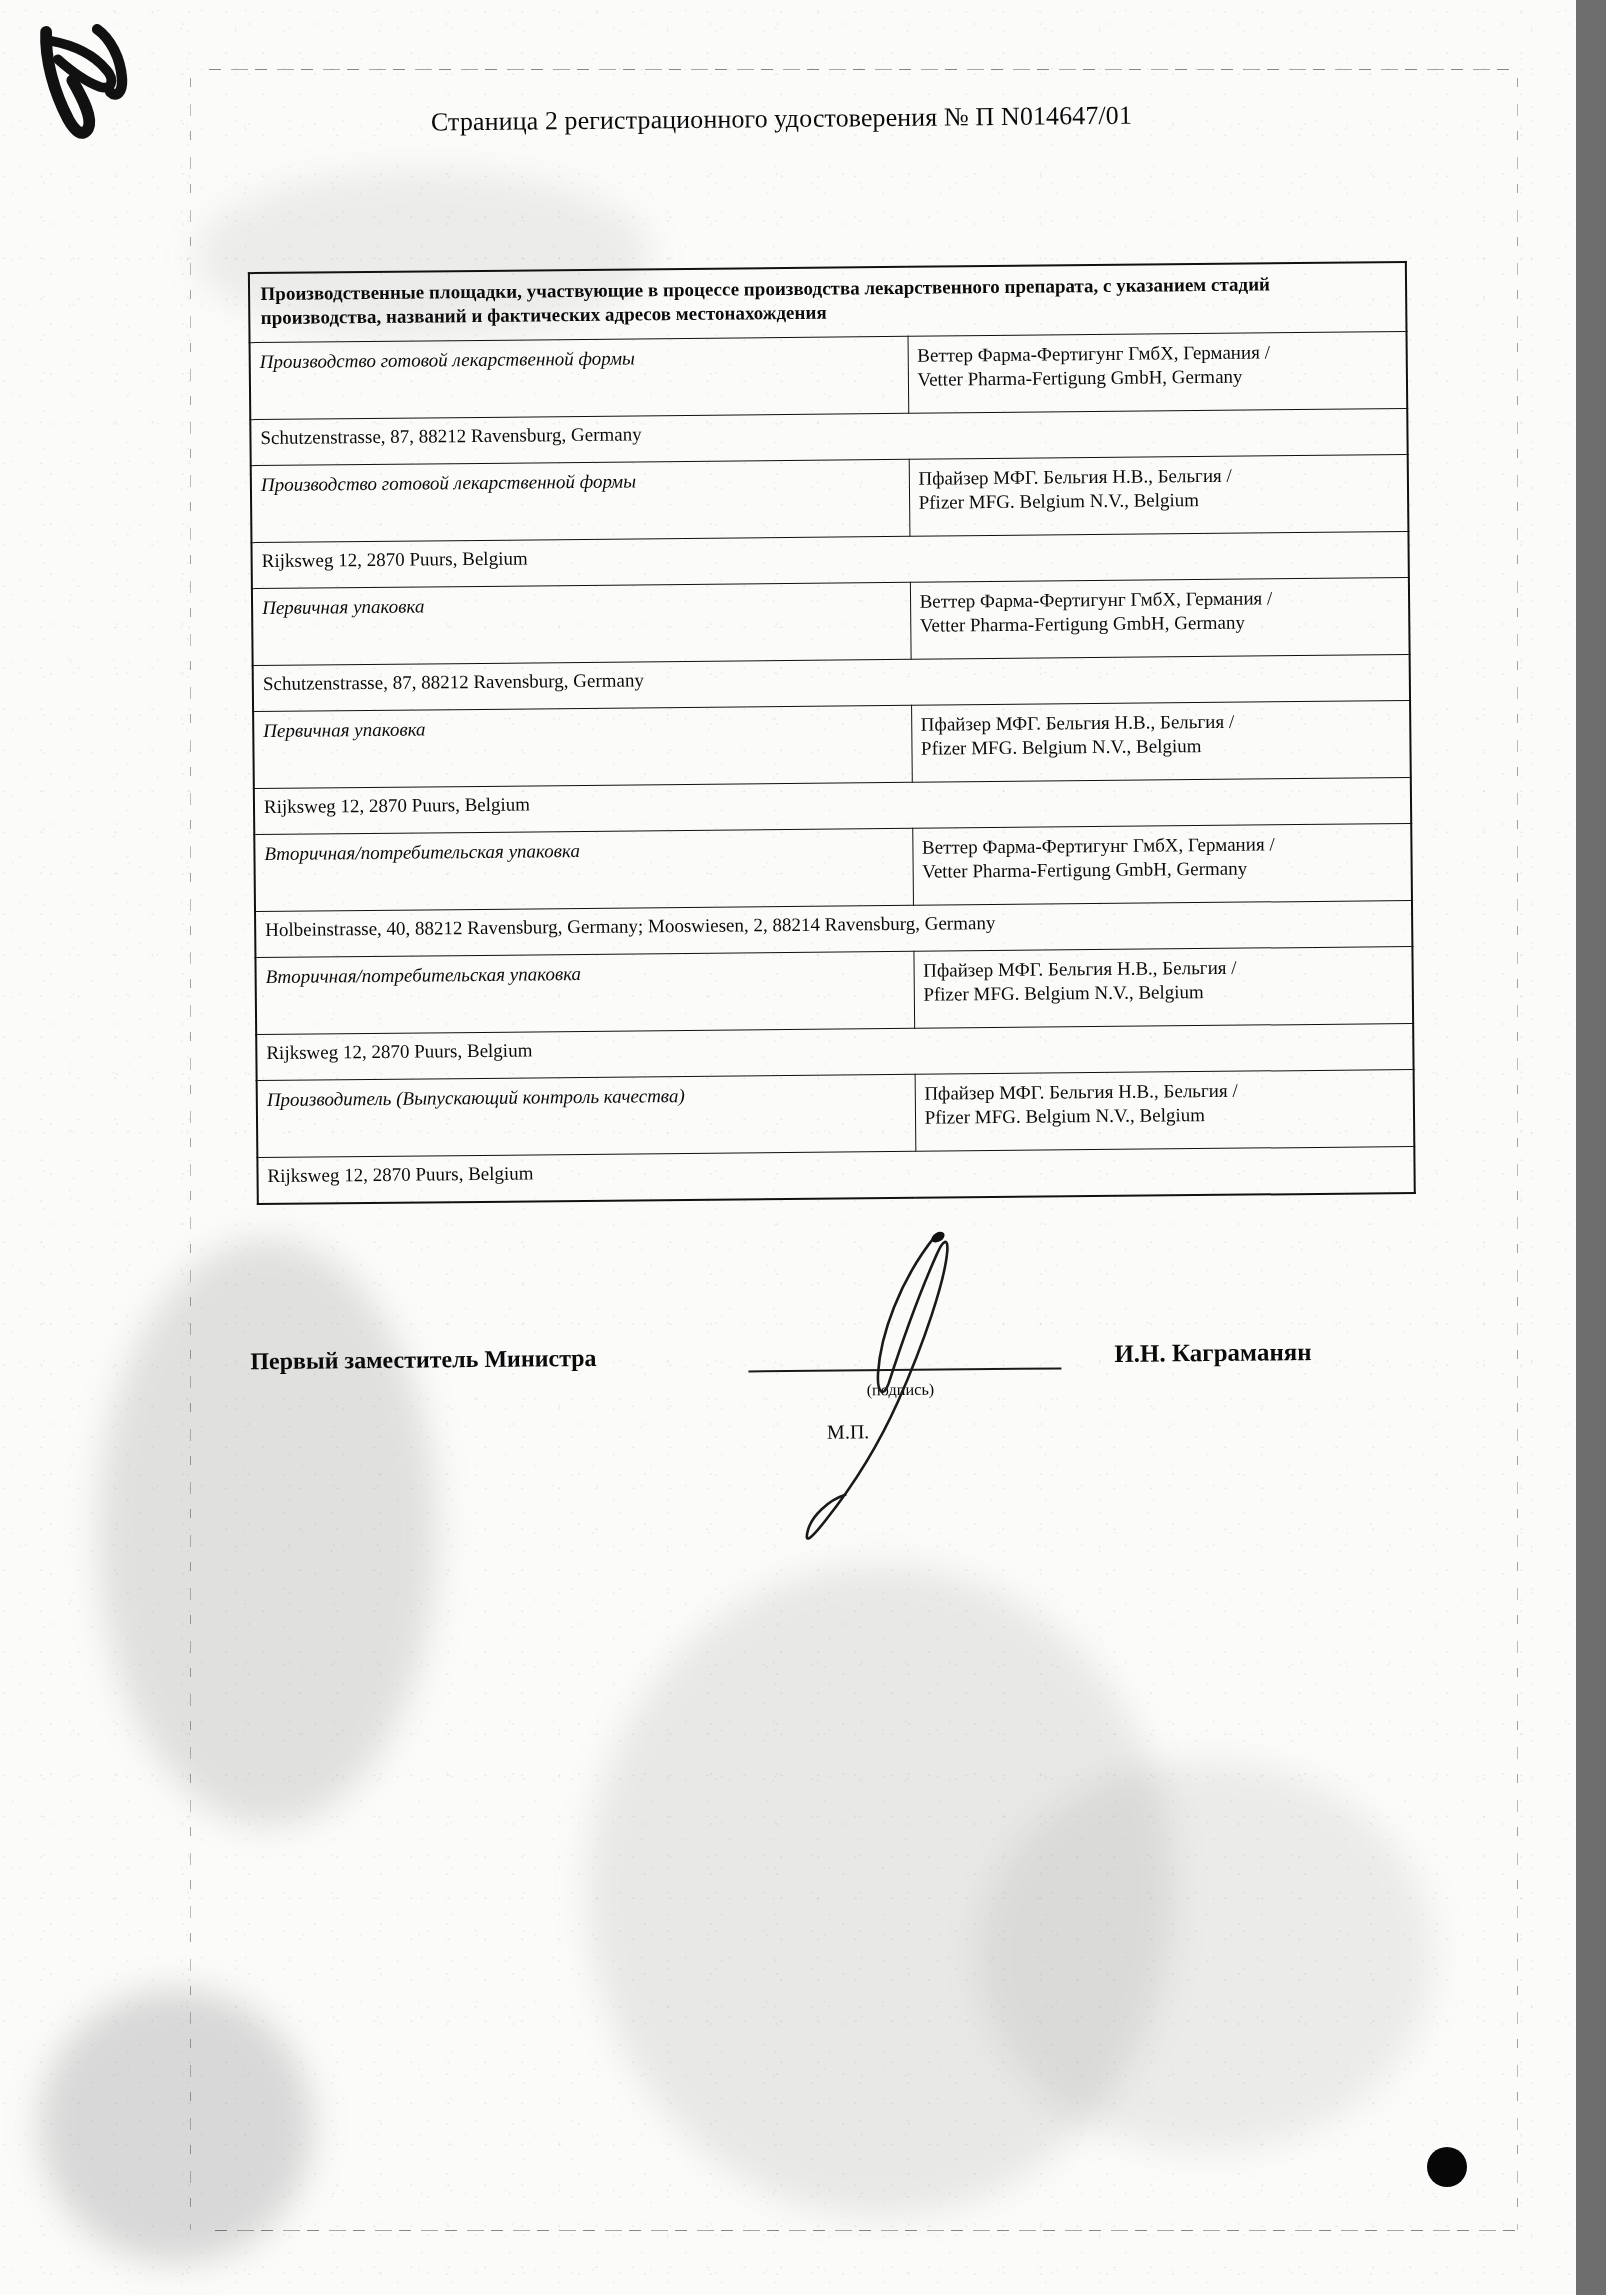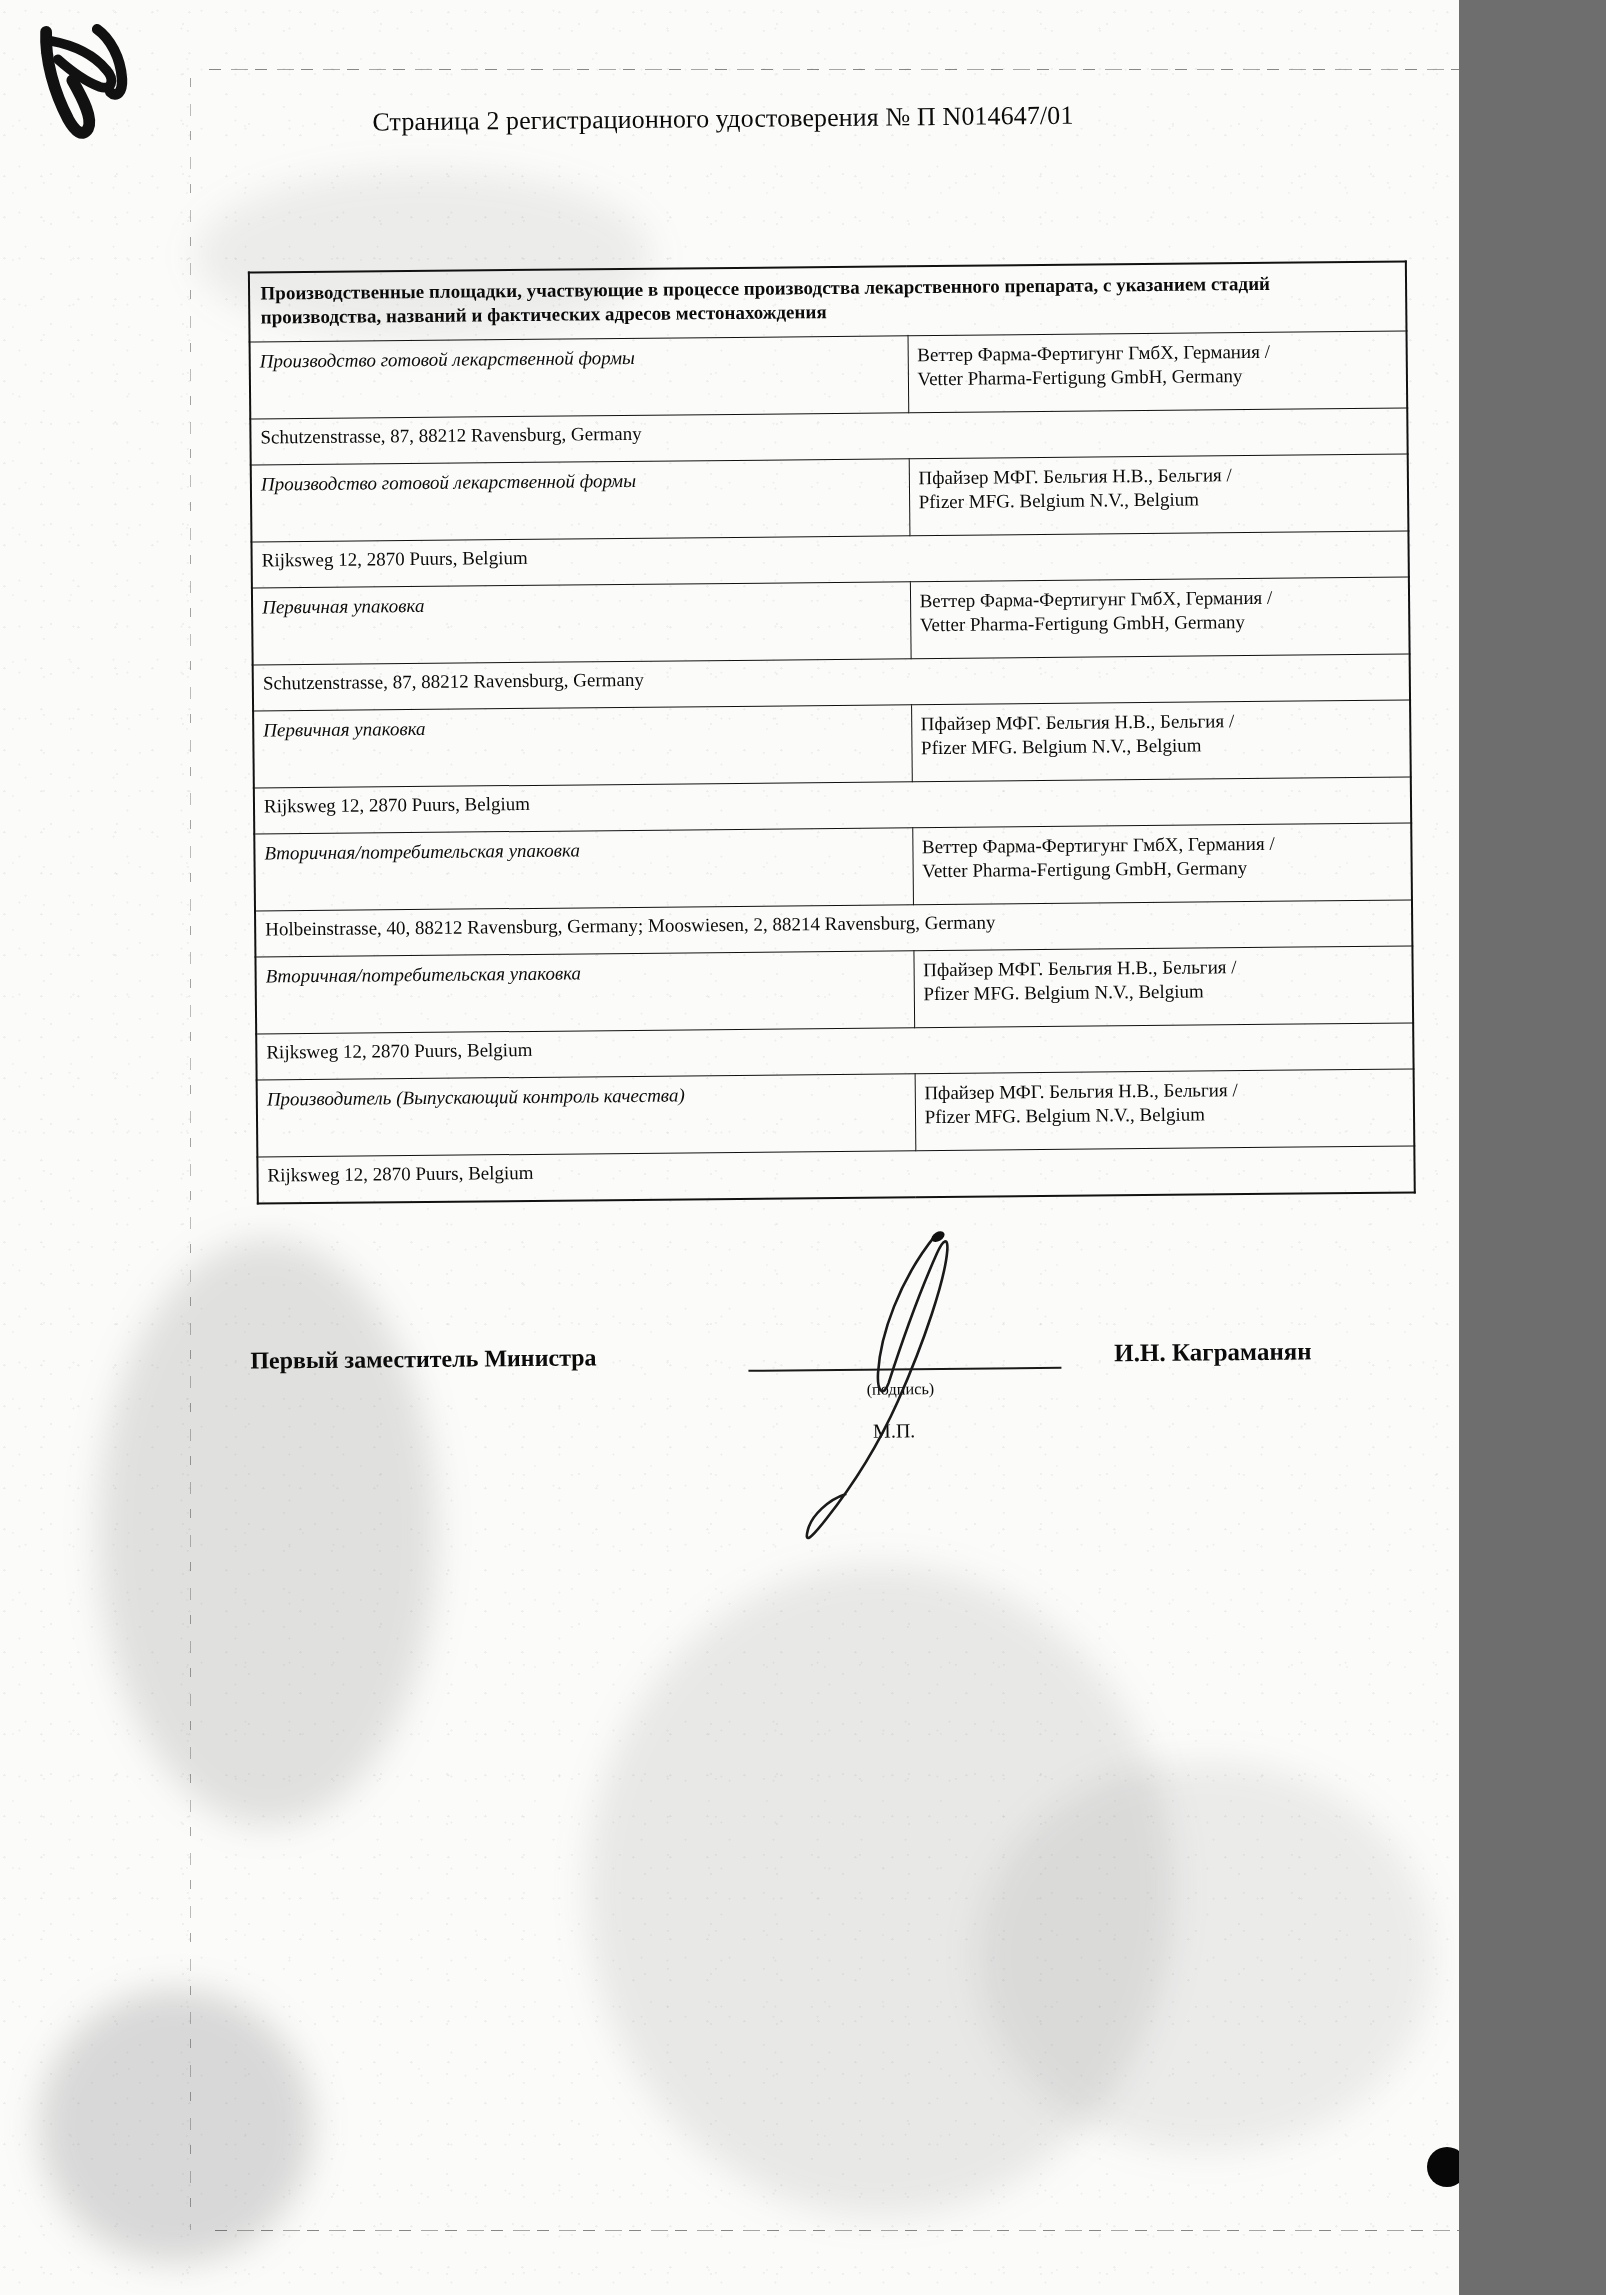--- a/index.html
+++ b/index.html
@@ -2,21 +2,21 @@
 <html style="font-size:10.4px"><head>
 <meta charset="utf-8">
 <style>
   html, body {
     margin: 0;
     padding: 0;
     background: #6e6e6e;
   }
   #page {
     position: relative;
-    width: 1459px;
+    width: 1576px;
     height: 2295px;
     background: #fbfbfa;
     overflow: hidden;
     font-family: "Liberation Serif", "DejaVu Serif", serif;
     color: #0b0b0b;
   }
 
   
   .grain {
     position: absolute;
@@ -142,21 +142,21 @@
   }
   .sig-caption {
     position: absolute;
     left: 861px;
     top: 38px;
     font-size: 16.3px;
     white-space: nowrap;
   }
   .sig-mp {
     position: absolute;
-    left: 867px;
+    left: 821px;
     top: 78px;
     font-size: 20px;
     white-space: nowrap;
   }
   .sig-name {
     position: absolute;
     left: 1109px;
     top: 0;
     font-size: 25px;
     font-weight: bold;

